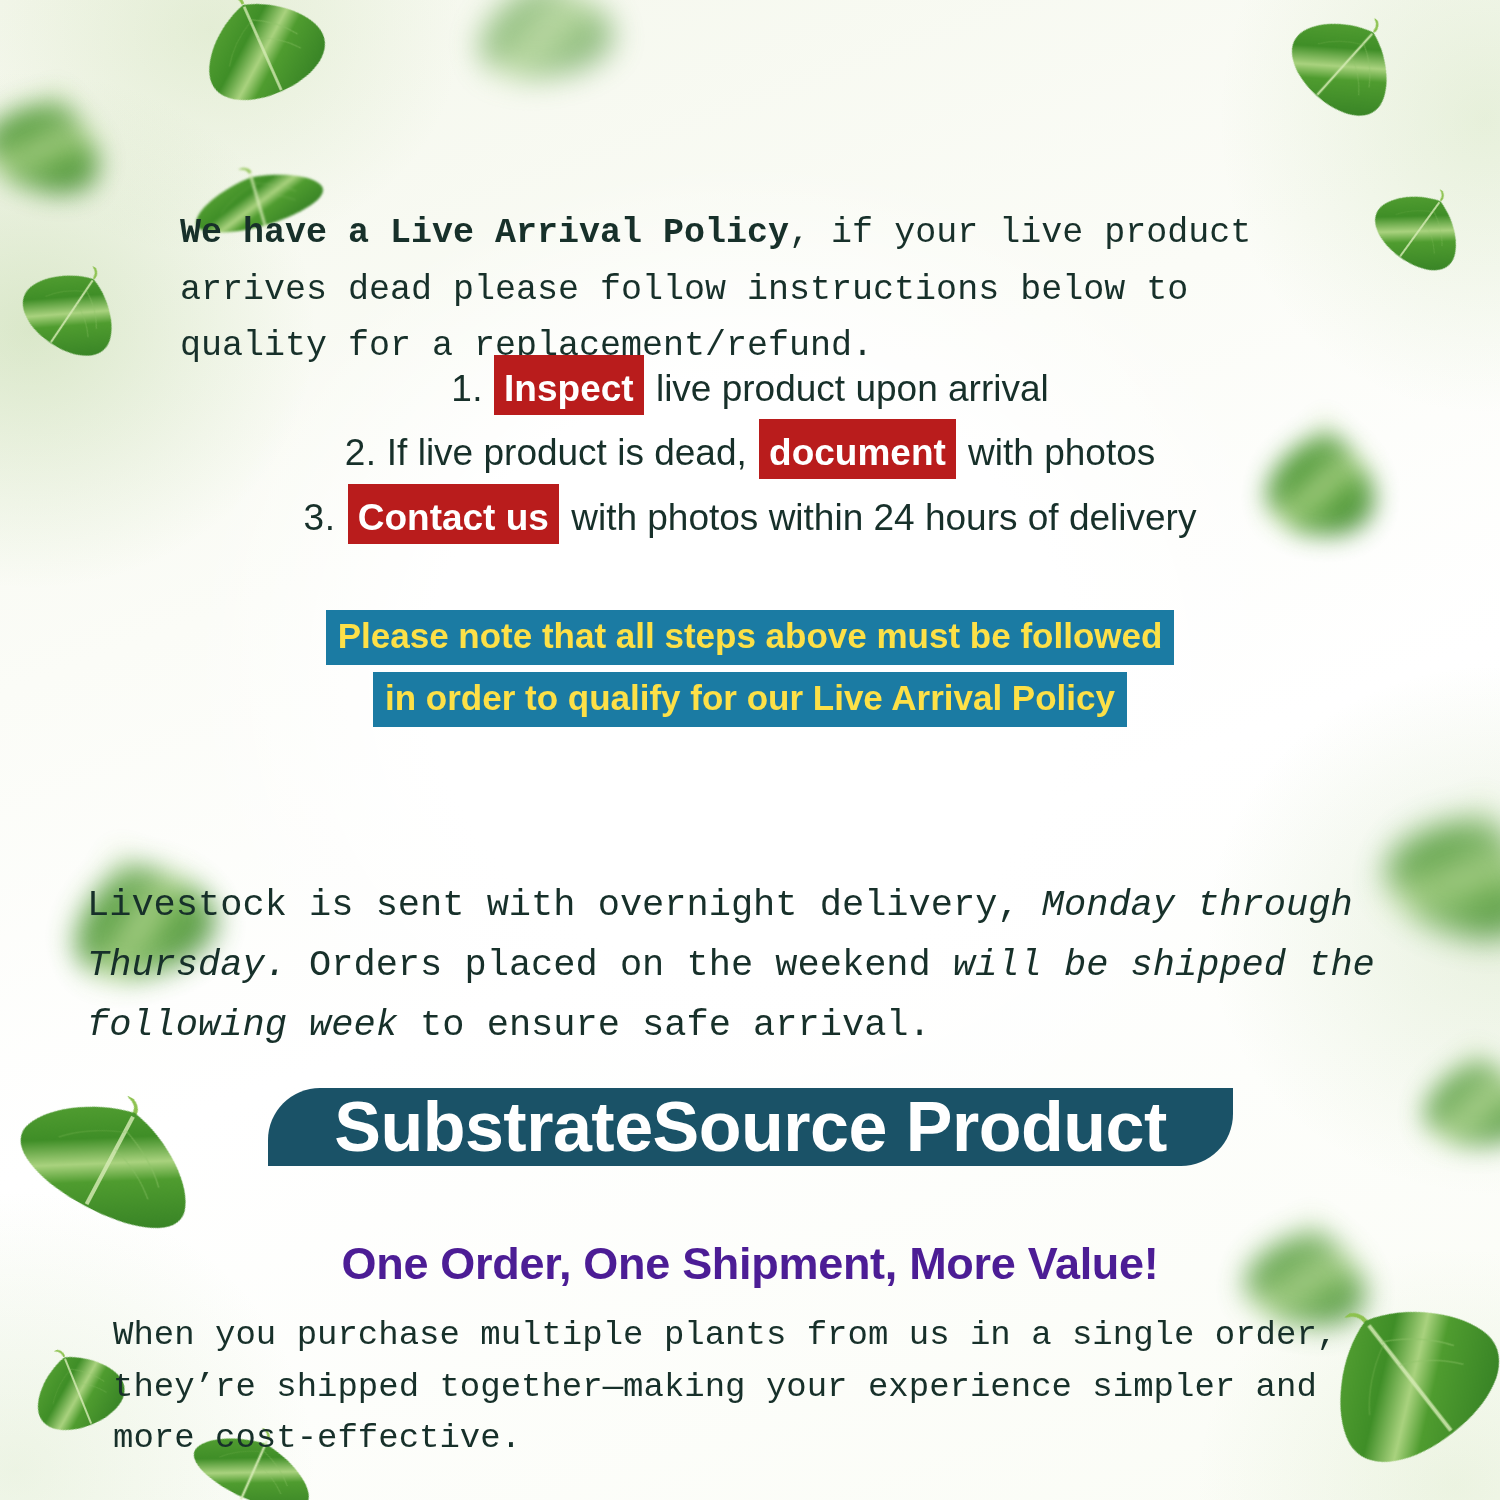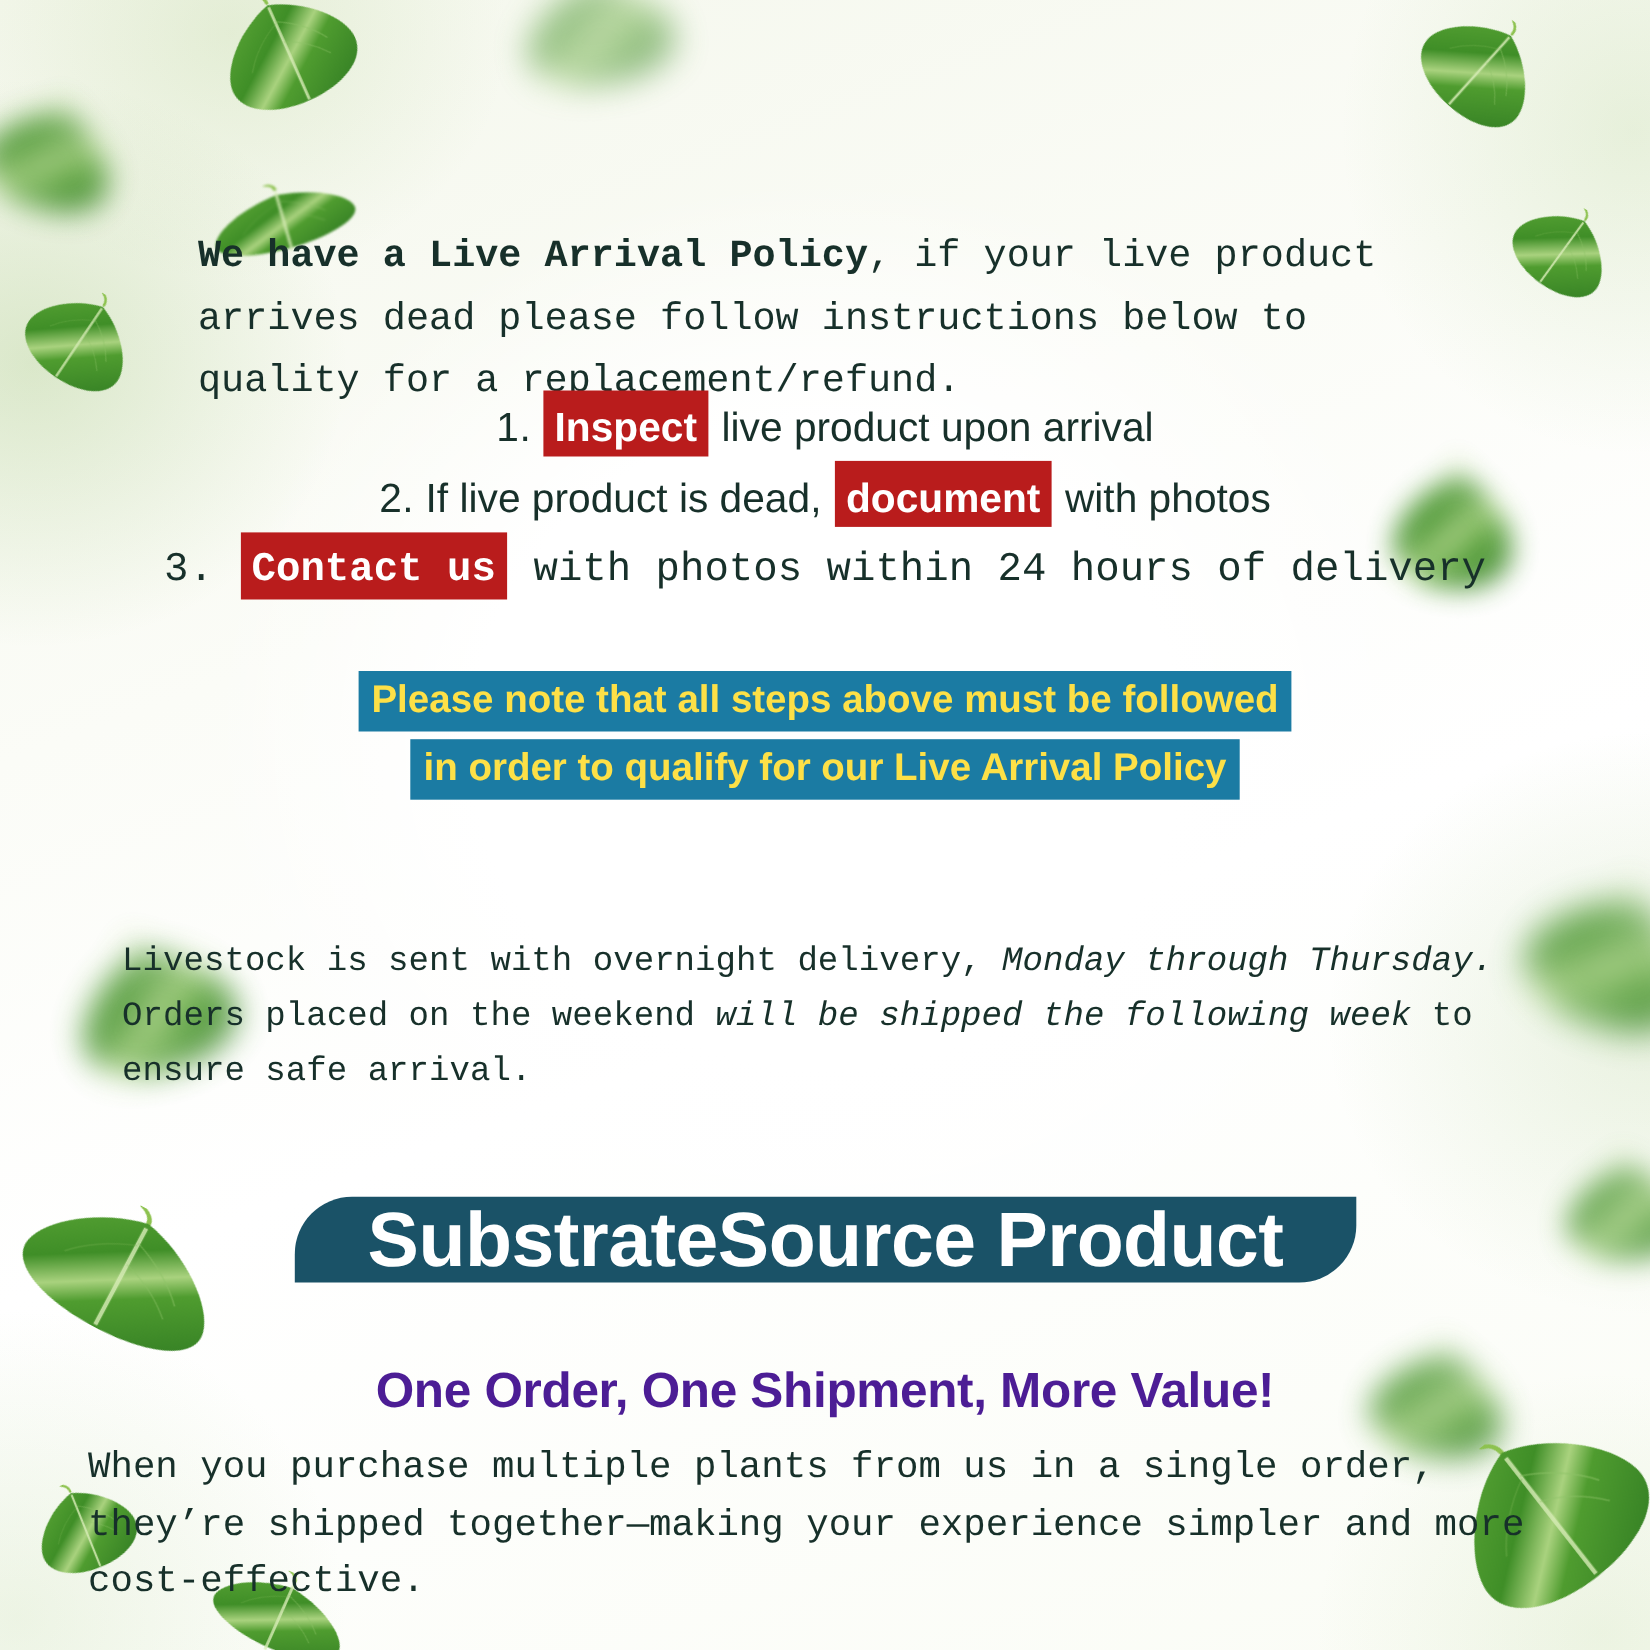--- a/index.html
+++ b/index.html
@@ -88,21 +88,21 @@
   .step {
     position: absolute;
     left: 0; right: 0;
     text-align: center;
     color: #17302a;
     font-size: 37px;
     white-space: nowrap;
   }
   #step-1 { top: 368px; }
   #step-2 { top: 432px; }
-  #step-3 { top: 497px; font-family: Liberation Mono, monospace; }
+  #step-3 { top: 497px; }
 
   .hl {
     background: #b91c1c;
     color: #ffffff;
     font-weight: bold;
     padding: 13px 10px 6px 10px;
     margin: 0 2px;
   }
   .num { letter-spacing: 0.5px; }
   .gap { display: inline-block; width: 9px; }
@@ -118,43 +118,43 @@
     background: #1b7ba3;
     color: #fde047;
     font-weight: bold;
     font-size: 35px;
     padding: 6px 12px 9px 12px;
   }
   #note-1 { top: 610px; }
   #note-2 { top: 672px; }
 
   #ship-para {
-    top: 850px;
-    font-size: 31px;
+    top: 876px;
+    font-size: 37px;
     line-height: 1.62;
-    padding: 0 111px;
+    padding: 0 87px;
   }
 
   #value-heading {
     position: absolute;
     left: 0; right: 0;
     top: 1238px;
     text-align: center;
     color: #4c1d95;
     font-weight: bold;
     font-size: 45px;
     letter-spacing: -0.3px;
     white-space: nowrap;
   }
 
   #value-para {
     top: 1310px;
     font-size: 34px;
     line-height: 1.52;
-    padding: 0 80px;
+    padding: 0 113px;
   }
 </style>
 </head>
 <body>
 
 <div id="bg-wash"></div>
 <div id="leaf-layer">
     <div class="leaf" style="left: 195px; top: -12px; width: 135px; height: 120px; transform: rotate(-24deg); filter: blur(0.4px); opacity: 1;">
       <svg viewBox="0 0 100 110" preserveAspectRatio="none">
         <defs>

